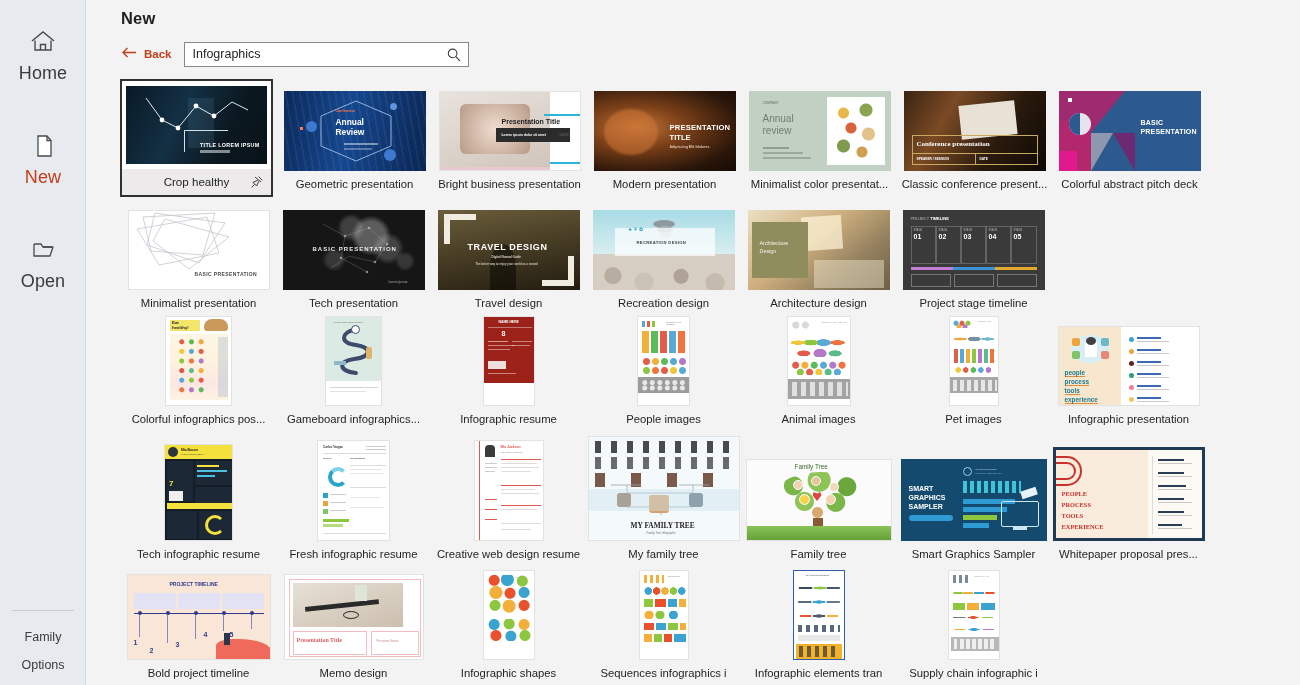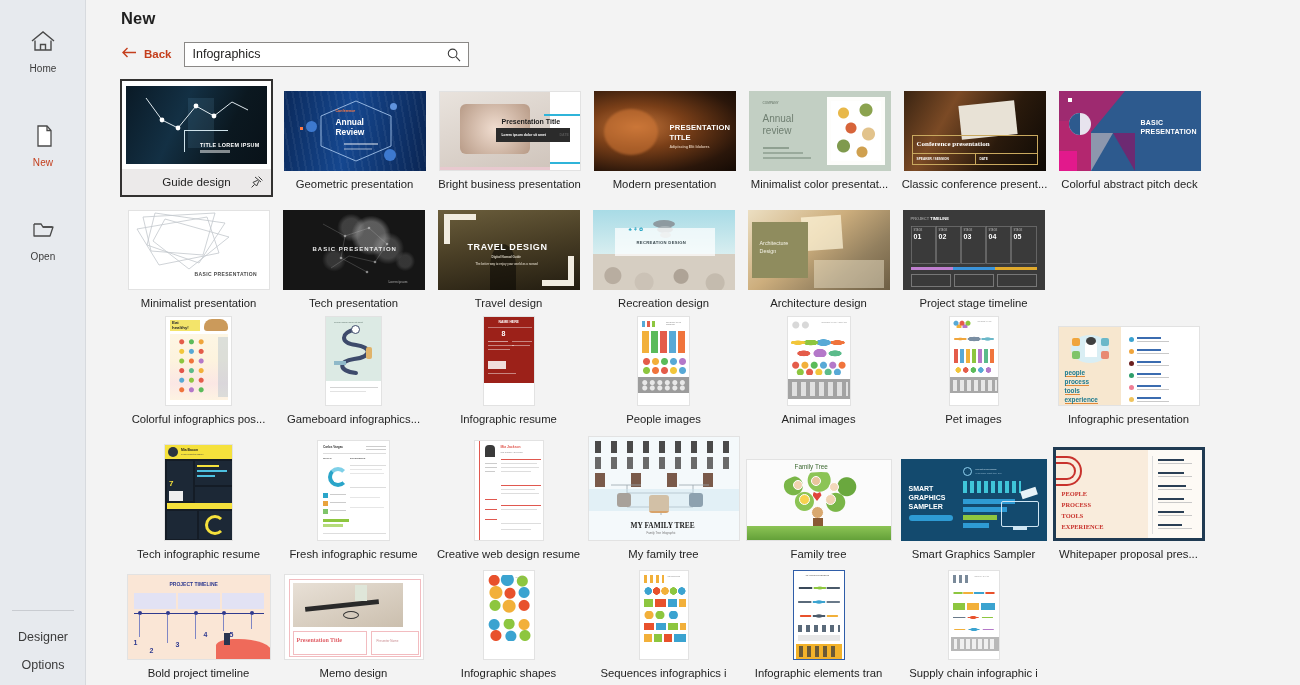--- a/index.html
+++ b/index.html
@@ -20,21 +20,21 @@
     flex: 0 0 86px;
   }
   .nav-item {
     width: 86px;
     padding-top: 18px;
     display: flex; flex-direction: column;
     align-items: center; gap: 7px;
     cursor: pointer;
   }
   .nav-item .nav-label {
-    font-size: 10px; color: #3b3b3b; letter-spacing: .1px; text-align: center;
+    font-size: 18px; color: #3b3b3b; letter-spacing: .1px; text-align: center;
   }
   .nav-item.active .nav-label { color: #c43e1c; }
   .nav-icon { width: 30px; height: 28px; display:block; }
   #nav-home { margin-top: 10px; }
   #nav-new  { margin-top: 30px; }
   #nav-open { margin-top: 30px; }
 
   .sidebar-bottom {
     position: absolute; left: 0; bottom: 6px; width: 86px;
   }
@@ -183,21 +183,21 @@
         <svg width="30" height="28" viewBox="0 0 30 28">
           <path d="M6 8 H13 L15 11 H24" fill="none" stroke="#4a4a4a" stroke-width="1.3"></path>
           <path d="M6 8 V20 H22 L25 11 H15" fill="none" stroke="#4a4a4a" stroke-width="1.3" stroke-linejoin="round"></path>
         </svg>
       </span>
       <span class="nav-label">Open</span>
     </div>
 
     <div class="sidebar-bottom">
       <div class="sidebar-sep"></div>
-      <span class="sb-link">Designer</span>
+      <span class="sb-link">Family</span>
       <span class="sb-link">Options</span>
     </div>
   </div>
 
   <div id="main">
 
     <div id="page-title">New</div>
 
     <div id="search-row">
       <div id="back-button">
@@ -236,21 +236,21 @@
                 <circle cx="52" cy="12" r="2.4" fill="#fff"></circle>
                   <circle cx="70" cy="22" r="2.4" fill="#fff"></circle>
               </svg>
             </div>
             <div class="ti" style="left:58px;top:44px;width:44px;height:1px;background:#cfe2ea;"></div>
             <div class="ti" style="left:58px;top:44px;width:1px;height:22px;background:#cfe2ea;"></div>
             <div class="tx" style="left:74px;top:56px;font-size:5.4px;letter-spacing:.3px;">TITLE LOREM IPSUM</div>
             <div class="ti" style="left:74px;top:64px;width:30px;height:2.6px;background:rgba(255,255,255,.5);"></div>
           </div>
           <div class="cap-bar">
-            <div class="cap">Guide design</div>
+            <div class="cap">Crop healthy</div>
             <span id="pin-icon">
               <svg width="14" height="14" viewBox="0 0 14 14">
                 <path d="M5 2 L11 7 M8.6 1.6 L12.4 5.4 M7.8 5.2 L3 7.4 L6.6 11 L8.8 6.2 M4.6 9.4 L1.6 12.4" fill="none" stroke="#3b3b3b" stroke-width="1"></path>
               </svg>
             </span>
           </div>
         </div>
 
         <div class="cell" style="margin-left:4px;">
           <div class="thumb-wrap" style="height:92px;">

